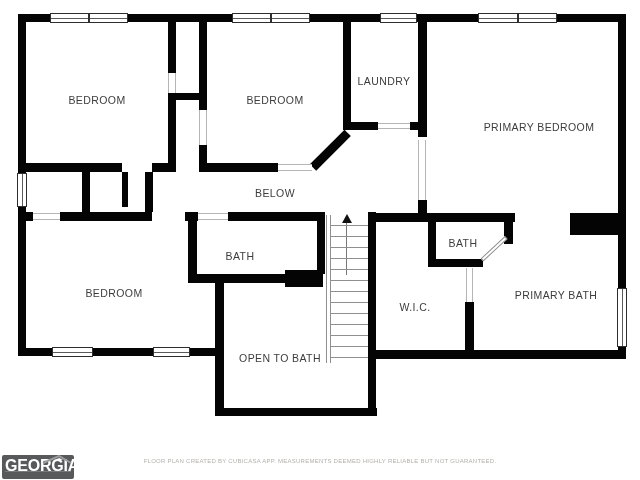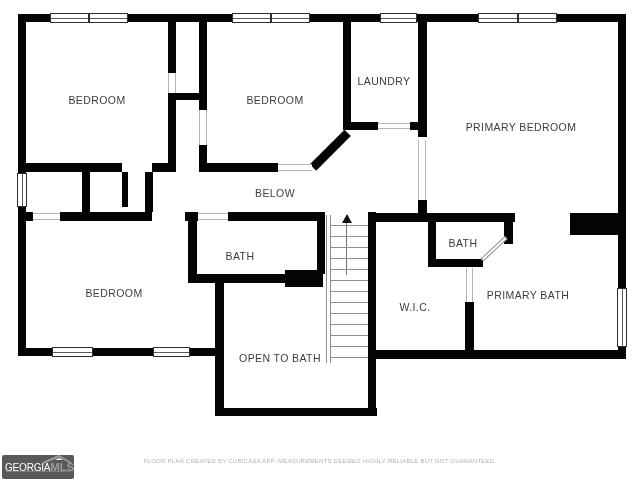--- a/index.html
+++ b/index.html
@@ -15,40 +15,40 @@
   .wline-v{position:absolute;top:0;bottom:0;left:50%;width:1px;background:#5a5a5a;}
   .wmullion-h{position:absolute;top:0;bottom:0;width:2px;background:#2e2e2e;}
   .tread{position:absolute;height:1px;background:#8f8f8f;}
   .rail{position:absolute;background:#fff;border-left:1px solid #8f8f8f;border-right:1px solid #8f8f8f;box-sizing:border-box;}
   .door-leaf{position:absolute;background:#fff;border:1px solid #8f8f8f;box-sizing:border-box;transform-origin:left center;}
   #stairs-arrow{position:absolute;left:342px;top:214px;width:0;height:0;border-left:5px solid transparent;border-right:5px solid transparent;border-bottom:9px solid #111;}
   #stairs-shaft{position:absolute;left:346px;top:223px;width:1px;height:52px;background:#777;}
   #footer-disclaimer{position:absolute;left:50%;top:458px;transform:translateX(-50%);font-size:6px;letter-spacing:.25px;color:#b3b1ad;white-space:nowrap;}
   #mls-logo{position:absolute;left:2px;top:455px;width:72px;height:24px;background:#58595b;border-radius:2px;overflow:hidden;}
   #mls-logo .row1{position:absolute;left:3px;top:2px;white-space:nowrap;}
-  #mls-logo .georgia{color:#ffffff;font-weight:normal;font-size:10px;letter-spacing:-.2px;}
+  #mls-logo .georgia{color:#ffffff;font-weight:bold;font-size:16px;letter-spacing:-.2px;}
   #mls-logo .mls{color:#9b9b9e;font-weight:bold;font-size:11.5px;letter-spacing:-.2px;}
   #mls-logo .row2{position:absolute;left:3px;right:3px;top:16px;border-top:1px solid #7a7a7d;text-align:center;}
   #roof-icon{position:absolute;right:2px;top:0px;}
 </style>
 </head>
 <body>
 
 <div id="plan">
 
   <div class="room-label" style="left:97px;top:100px;">BEDROOM</div>
   <div class="room-label" style="left:275px;top:100px;">BEDROOM</div>
   <div class="room-label" style="left:384px;top:81px;">LAUNDRY</div>
-  <div class="room-label" style="left:521px;top:127px;">PRIMARY BEDROOM</div>
+  <div class="room-label" style="left:539px;top:127px;">PRIMARY BEDROOM</div>
   <div class="room-label" style="left:275px;top:193px;">BELOW</div>
   <div class="room-label" style="left:114px;top:293px;">BEDROOM</div>
   <div class="room-label" style="left:240px;top:256px;">BATH</div>
   <div class="room-label" style="left:463px;top:243px;">BATH</div>
   <div class="room-label" style="left:415px;top:307px;">W.I.C.</div>
-  <div class="room-label" style="left:528px;top:295px;">PRIMARY BATH</div>
+  <div class="room-label" style="left:556px;top:295px;">PRIMARY BATH</div>
   <div class="room-label" style="left:280px;top:358px;">OPEN TO BATH</div>
 
   <div id="stairs-arrow"></div>
   <div id="stairs-shaft"></div>
 
   <div id="footer-disclaimer">FLOOR PLAN CREATED BY CUBICASA APP. MEASUREMENTS DEEMED HIGHLY RELIABLE BUT NOT GUARANTEED.</div>
 
   <div id="mls-logo">
     <div class="row1">
       <span class="georgia">GEORGIA</span><span class="mls">MLS</span>

